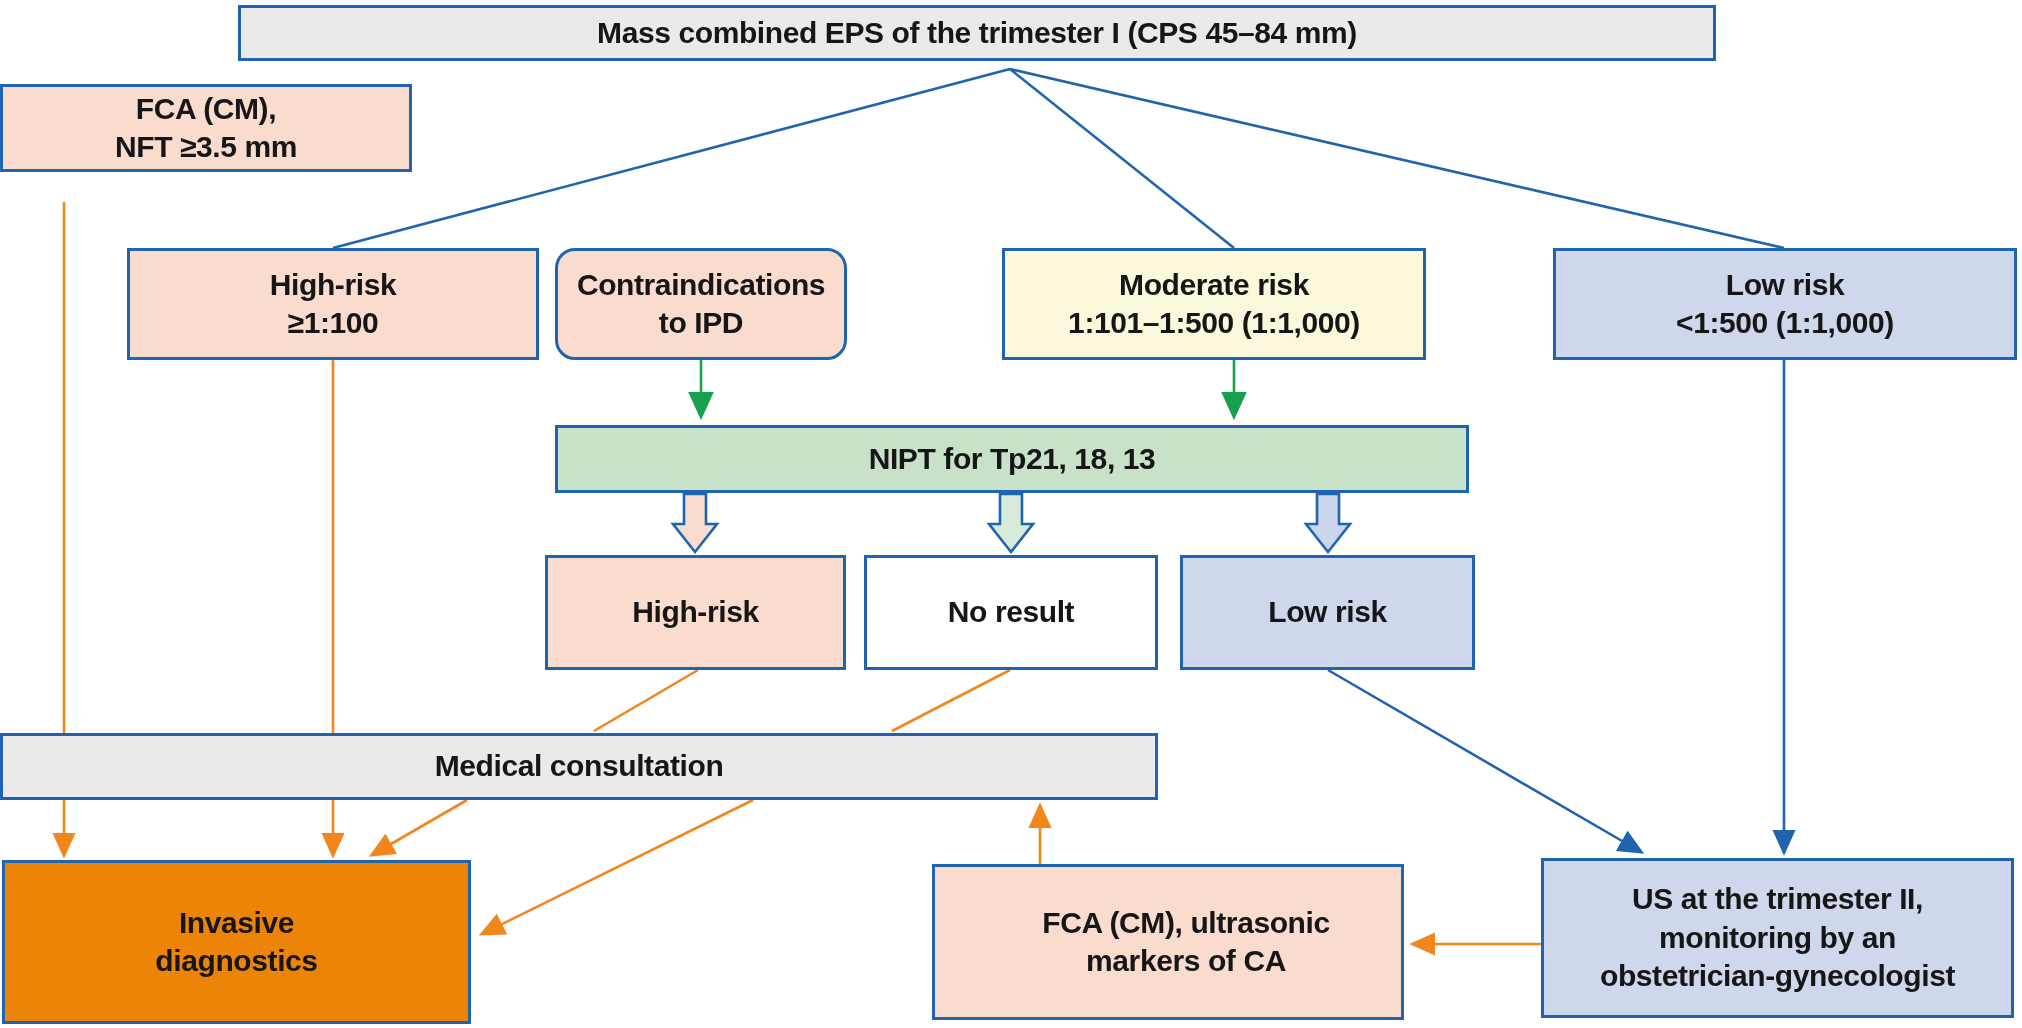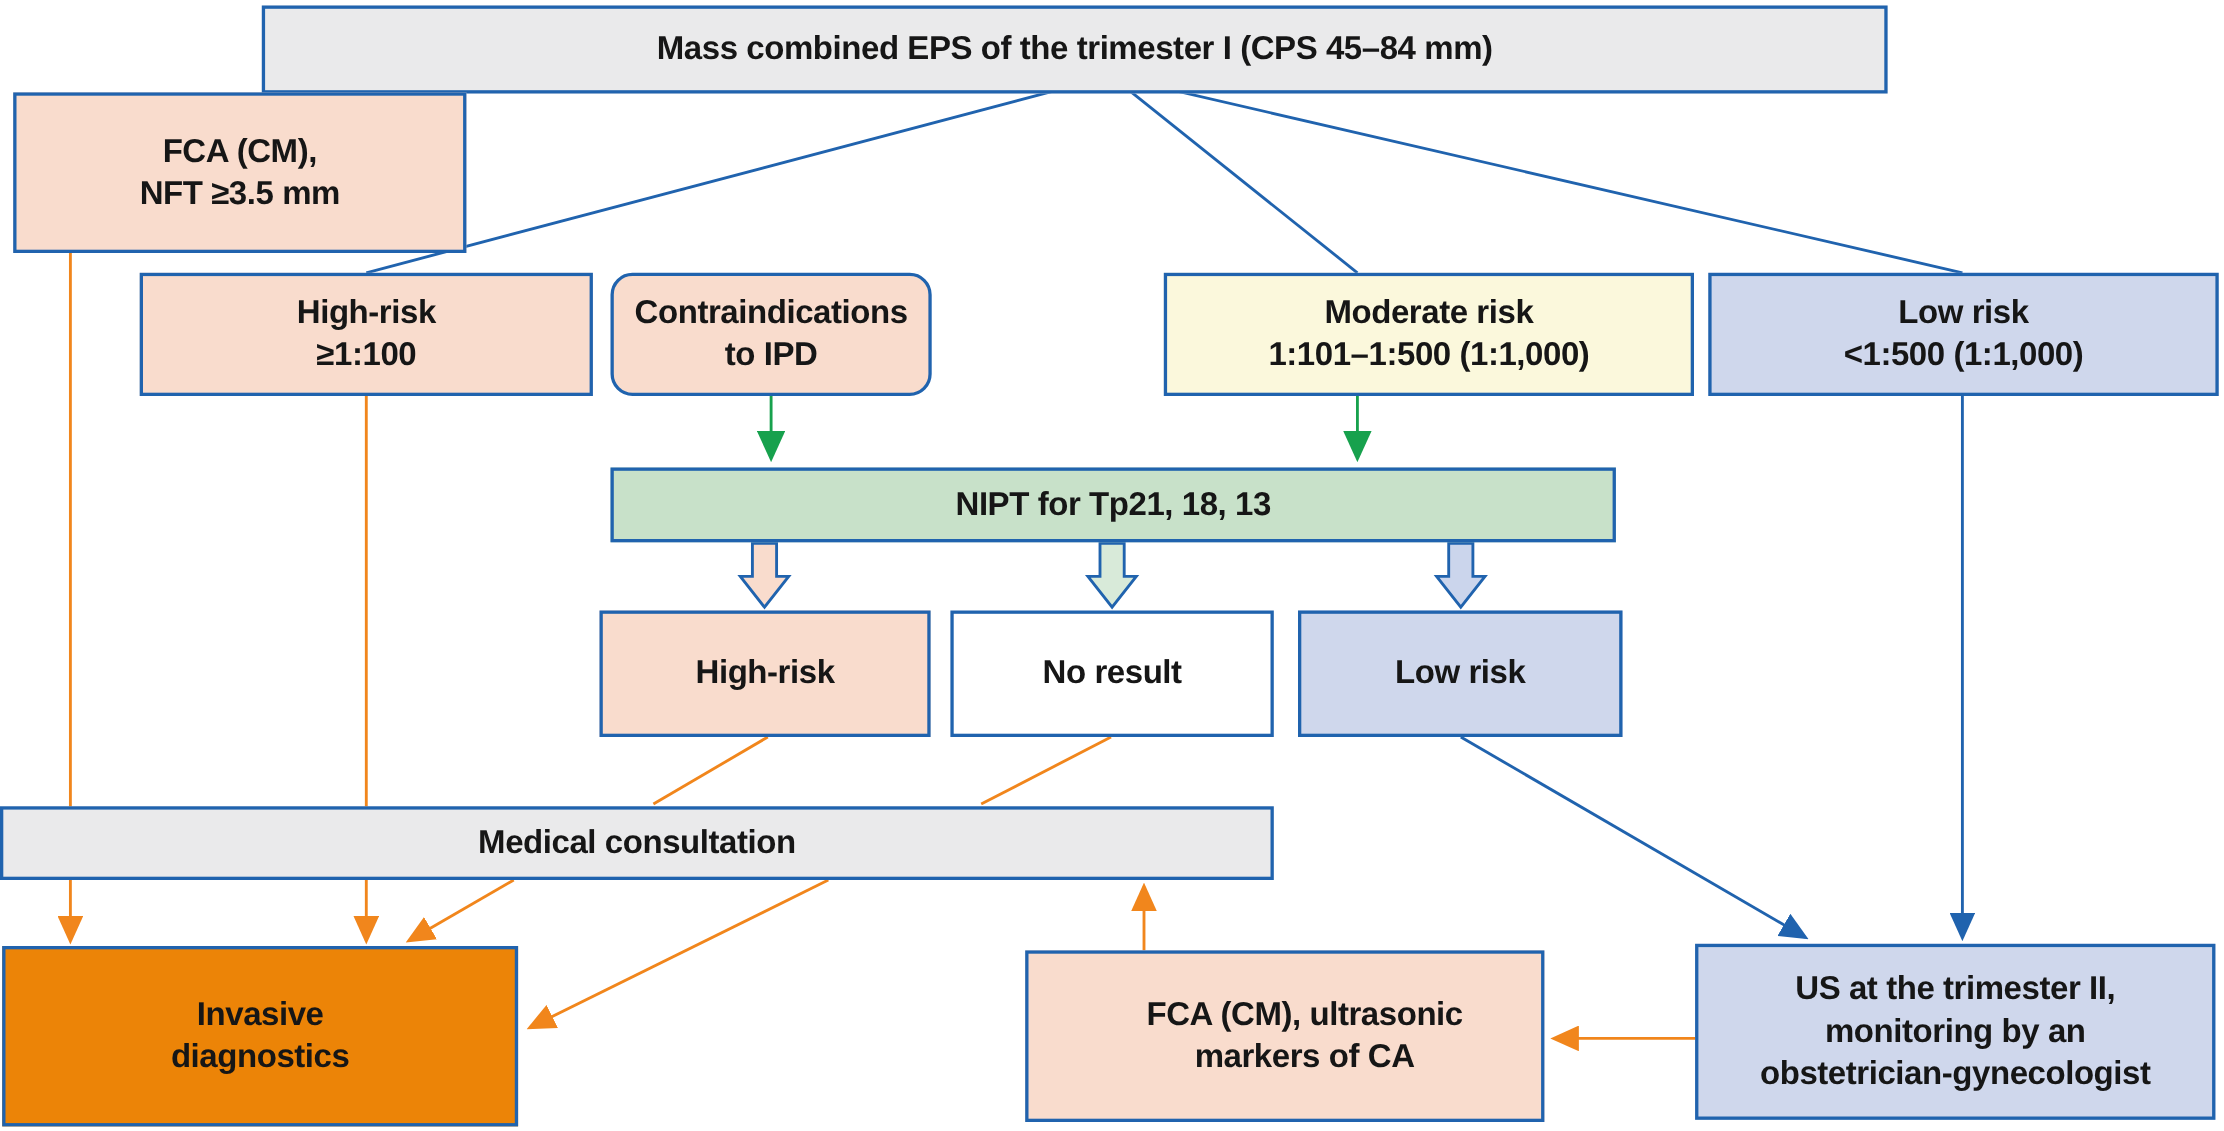--- a/index.html
+++ b/index.html
@@ -20,25 +20,25 @@
     text-align:center;
     font-weight:700;
     font-size:30px;
     line-height:1.28;
     letter-spacing:-0.4px;
     color:#161616;
     white-space:pre-line;
     font-stretch:87%;
   }
   
-  #n-mass_eps            {left:238px; top:5px;   width:1478px; height:80px;}
-  #n-fca_nft             {left:12px;   top:84px;  width:412px;  height:146px;}
+  #n-mass_eps            {left:238px; top:5px;   width:1478px; height:56px;}
+  #n-fca_nft             {left:0;   top:84px;  width:412px;  height:88px;}
   #n-high_risk_1         {left:127px; top:248px; width:412px;  height:112px;}
   #n-contraindications   {left:555px; top:248px; width:292px;  height:112px;}
-  #n-moderate_risk       {left:1058px;top:248px; width:482px;  height:112px;}
+  #n-moderate_risk       {left:1002px;top:248px; width:424px;  height:112px;}
   #n-low_risk_1          {left:1553px;top:248px; width:464px;  height:112px;}
   #n-nipt                {left:555px; top:425px; width:914px;  height:68px;}
   #n-high_risk_2         {left:545px; top:555px; width:301px;  height:115px;}
   #n-no_result           {left:864px; top:555px; width:294px;  height:115px;text-align:center;}
   #n-low_risk_2          {left:1180px;top:555px; width:295px;  height:115px;}
   #n-medical_consultation{left:0px;   top:733px; width:1158px; height:67px;}
   #n-invasive            {left:2px;   top:860px; width:469px;  height:164px;}
   #n-fca_markers         {left:932px; top:864px; width:472px;  height:156px;}
   #n-us_tr2              {left:1541px;top:858px; width:473px;  height:160px;}
 </style>

